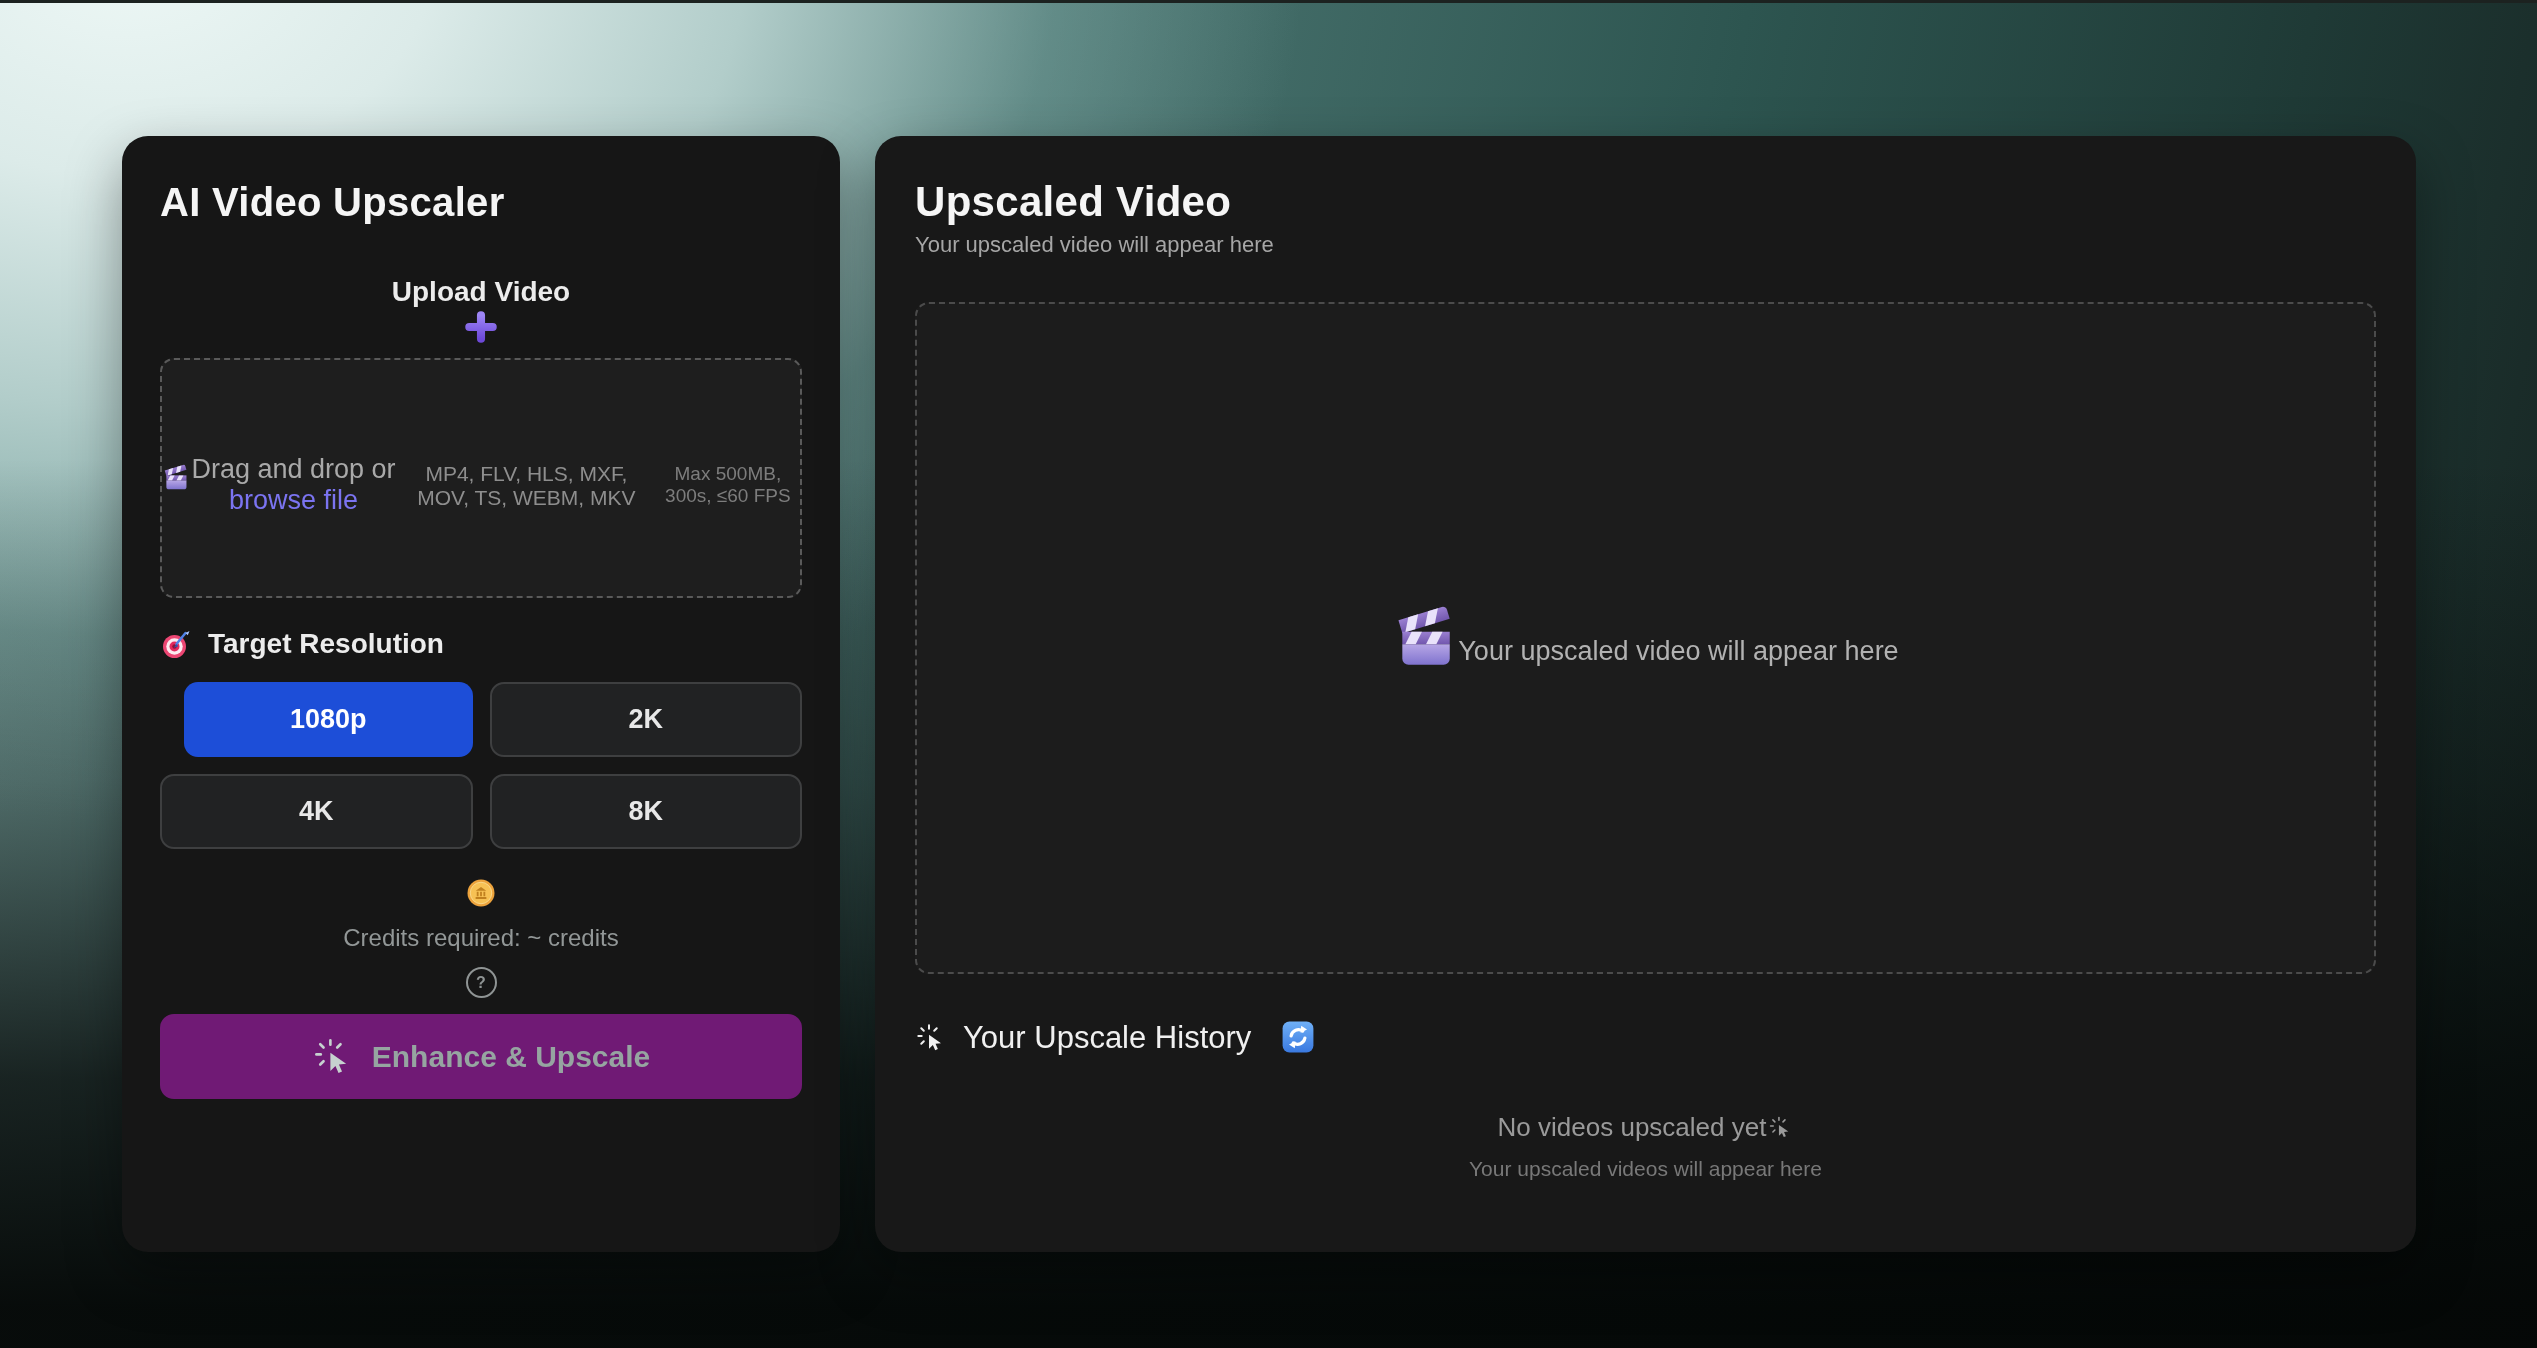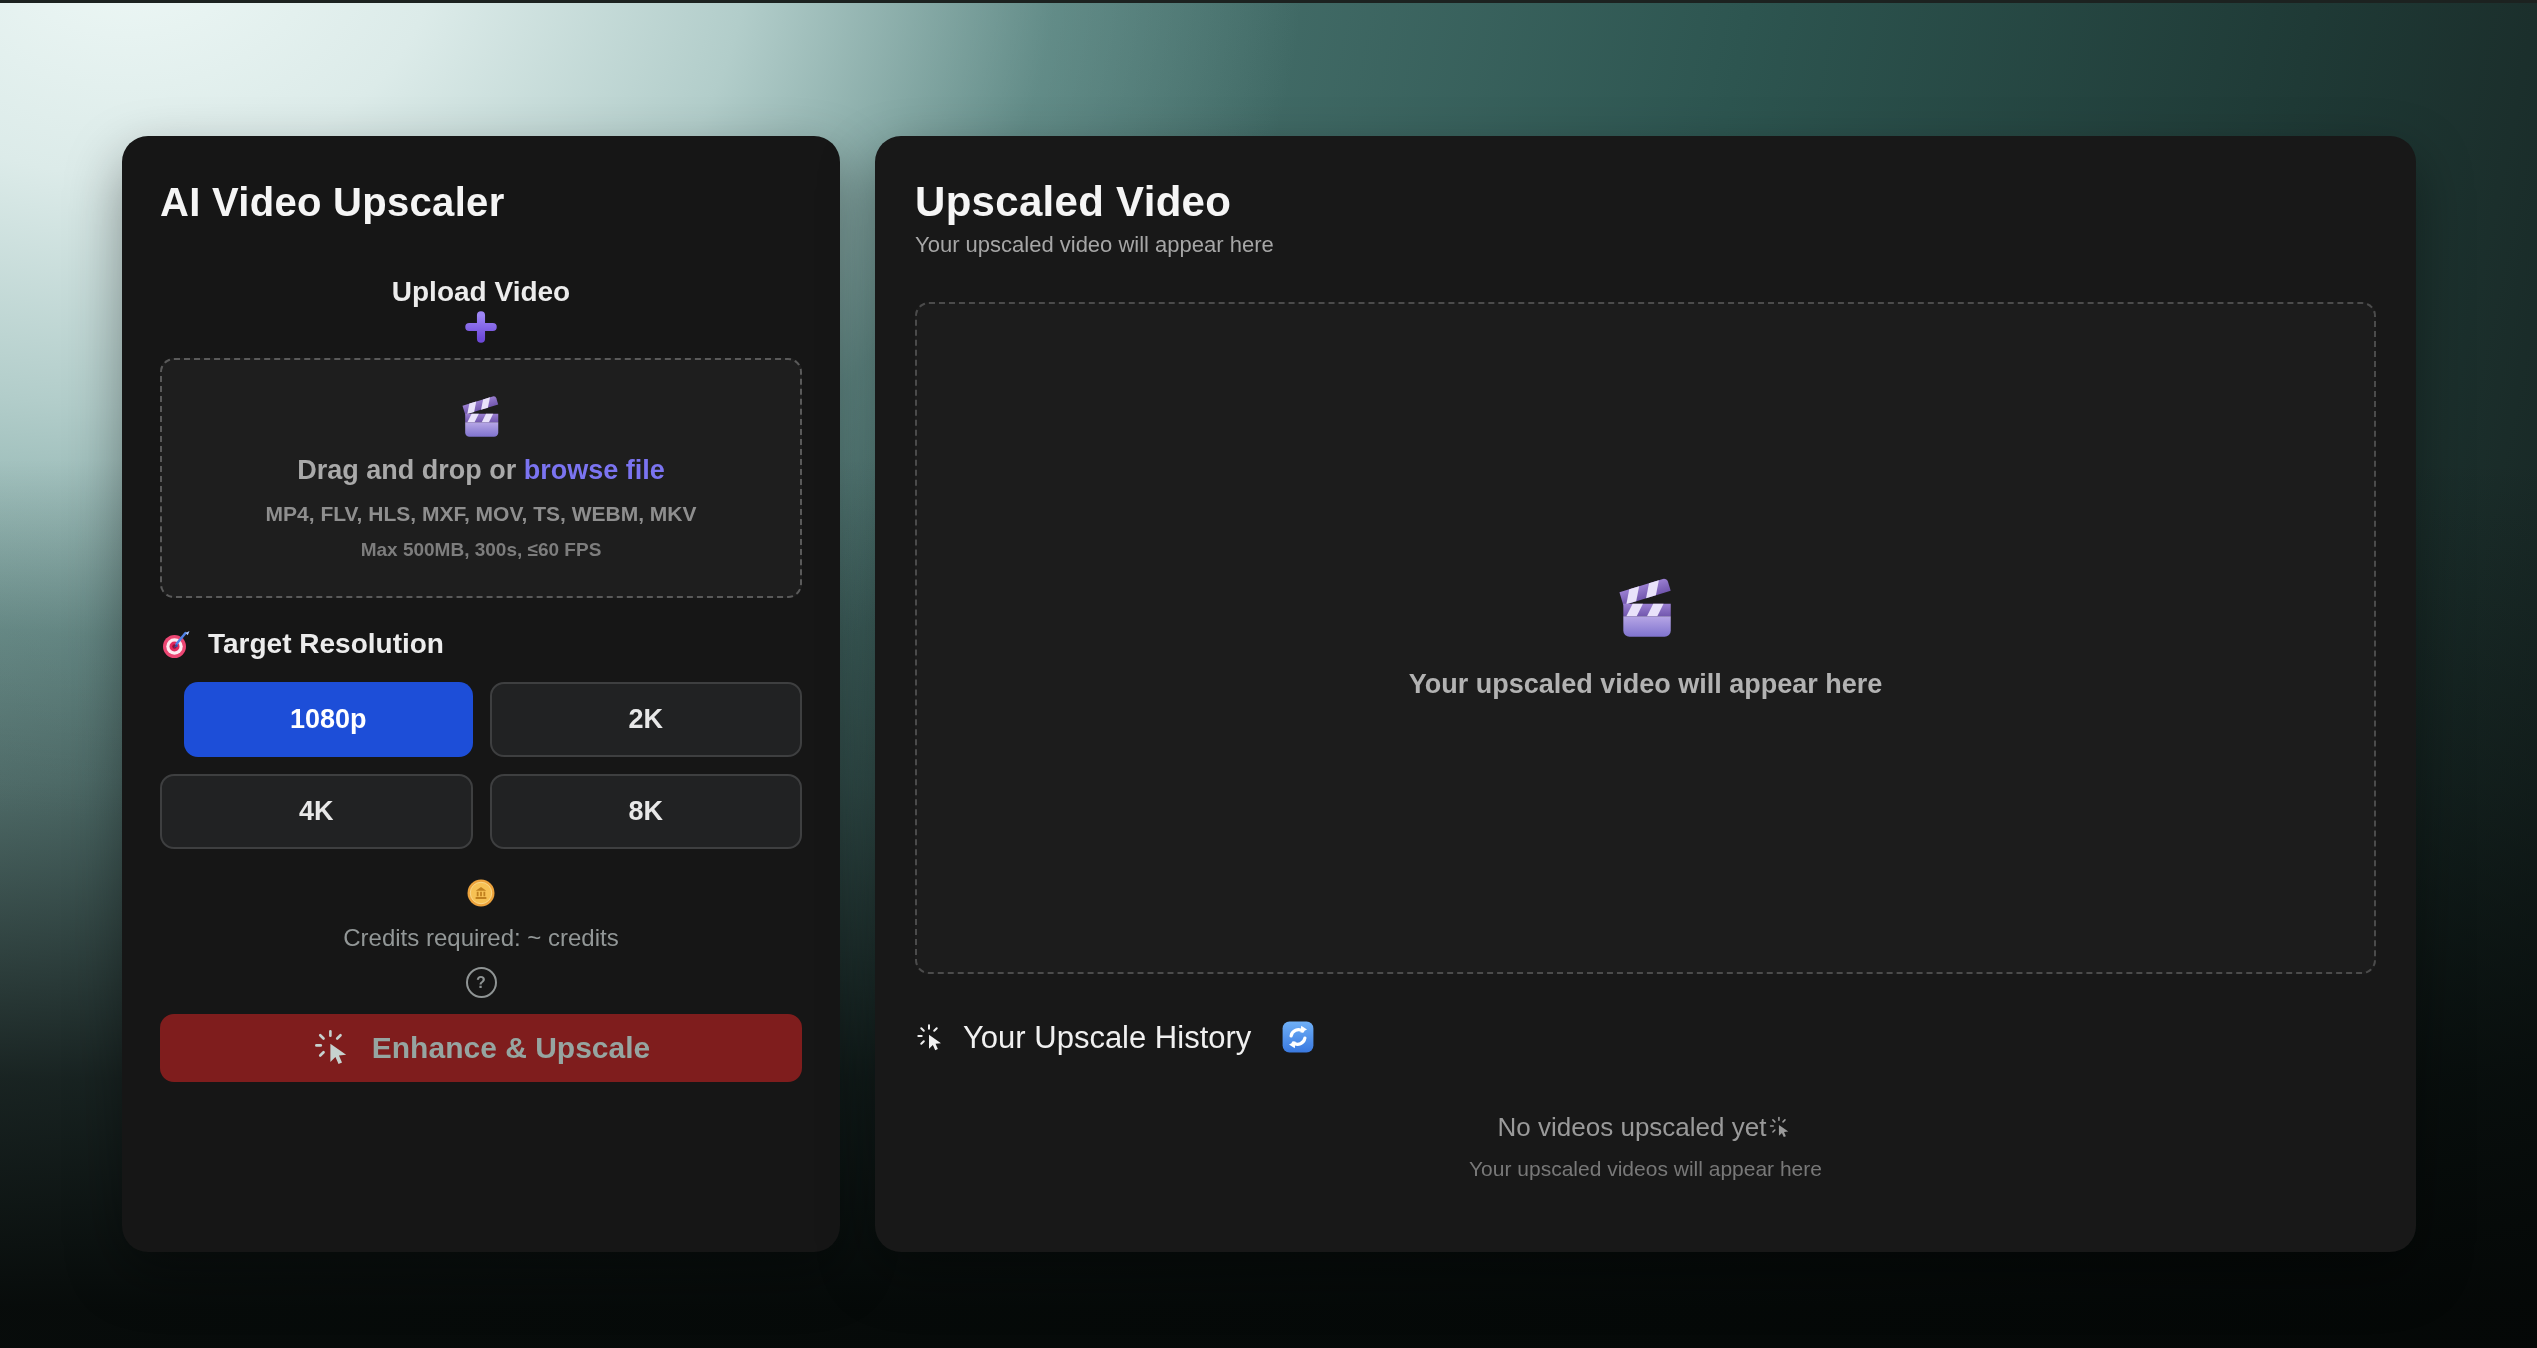--- a/index.html
+++ b/index.html
@@ -20,21 +20,21 @@
   .panel-title{margin:8px 0 0 0;font-weight:700;color:#f5f5f5;font-size:40px;line-height:48px;letter-spacing:0.3px;}
   .panel-title.rt{font-size:42px;}
   .subtitle{margin-top:6px;font-size:22px;color:#a6a6a6;}
 
   .upload-row{margin-top:50px;display:flex;align-items:center;justify-content:space-between;flex-direction:column;}
   .section-label{font-size:28px;font-weight:700;color:#ececec;}
   .plus-btn{width:38px;height:38px;display:flex;align-items:center;justify-content:center;cursor:pointer;background:none;border:none;padding:0;}
   .plus-btn svg{width:36px;height:36px;}
 
   .dropzone{border:2px dashed #5a5a5a;border-radius:14px;background:#1e1e1e;
-            display:flex;flex-direction:column;align-items:center;justify-content:center;text-align:center;font-weight:bold;}
+            display:flex;flex-direction:row;align-items:center;justify-content:center;text-align:center;}
   .dz-left{margin-top:12px;height:236px;}
   .dz-left .clapper{width:46px;height:46px;}
   .drag-line{margin-top:14px;font-size:27px;color:#a9a9a9;}
   .browse-link{color:#7b74f1;cursor:pointer;}
   .formats{margin-top:16px;font-size:21px;color:#8e8e8e;}
   .limits{margin-top:13px;font-size:19px;color:#7d7d7d;}
 
   .res-header{margin-top:30px;display:flex;align-items:center;gap:16px;}
   .res-header svg{width:32px;height:32px;}
   .res-grid{margin-top:22px;display:grid;grid-template-columns:1fr 1fr;gap:17px;}
@@ -42,21 +42,21 @@
            font-size:27px;font-weight:700;font-family:inherit;cursor:pointer;
            display:flex;align-items:center;justify-content:center;}
   .res-btn.selected{background:#1d4ed8;border:none;color:#ffffff;margin-left:24px;}
 
   .credits-row{margin-top:28px;display:flex;align-items:center;gap:15px;flex-direction:column;}
   .credits-row .coin{width:32px;height:32px;flex:0 0 auto;}
   .credits-text{font-size:24px;color:#929797;}
   .help-badge{width:27px;height:27px;border:2.5px solid #8f9494;border-radius:50%;color:#8f9494;
               font-size:16px;font-weight:700;display:flex;align-items:center;justify-content:center;cursor:pointer;}
 
-  .enhance-btn{margin-top:16px;width:100%;height:68px;border-radius:14px;border:none;background:#7f1d1d;
+  .enhance-btn{margin-top:16px;width:100%;height:85px;border-radius:14px;border:none;background:#701a75;
                color:#96a5a1;font-size:30px;font-weight:700;font-family:inherit;cursor:pointer;
                display:flex;align-items:center;justify-content:center;gap:18px;}
   .enhance-btn .cursor-icon{width:42px;height:42px;color:#c6d2cf;}
 
   .dz-right{margin-top:44px;height:668px;border-color:#4b4b4b;background:#1c1c1c;}
   .dz-right .clapper{width:66px;height:66px;}
   .dz-placeholder{margin-top:26px;font-size:27px;color:#b2b2b2;}
 
   .history-head{margin-top:46px;display:flex;align-items:center;gap:16px;}
   .history-head .cursor-icon{width:32px;height:32px;color:#f0f0f0;}

